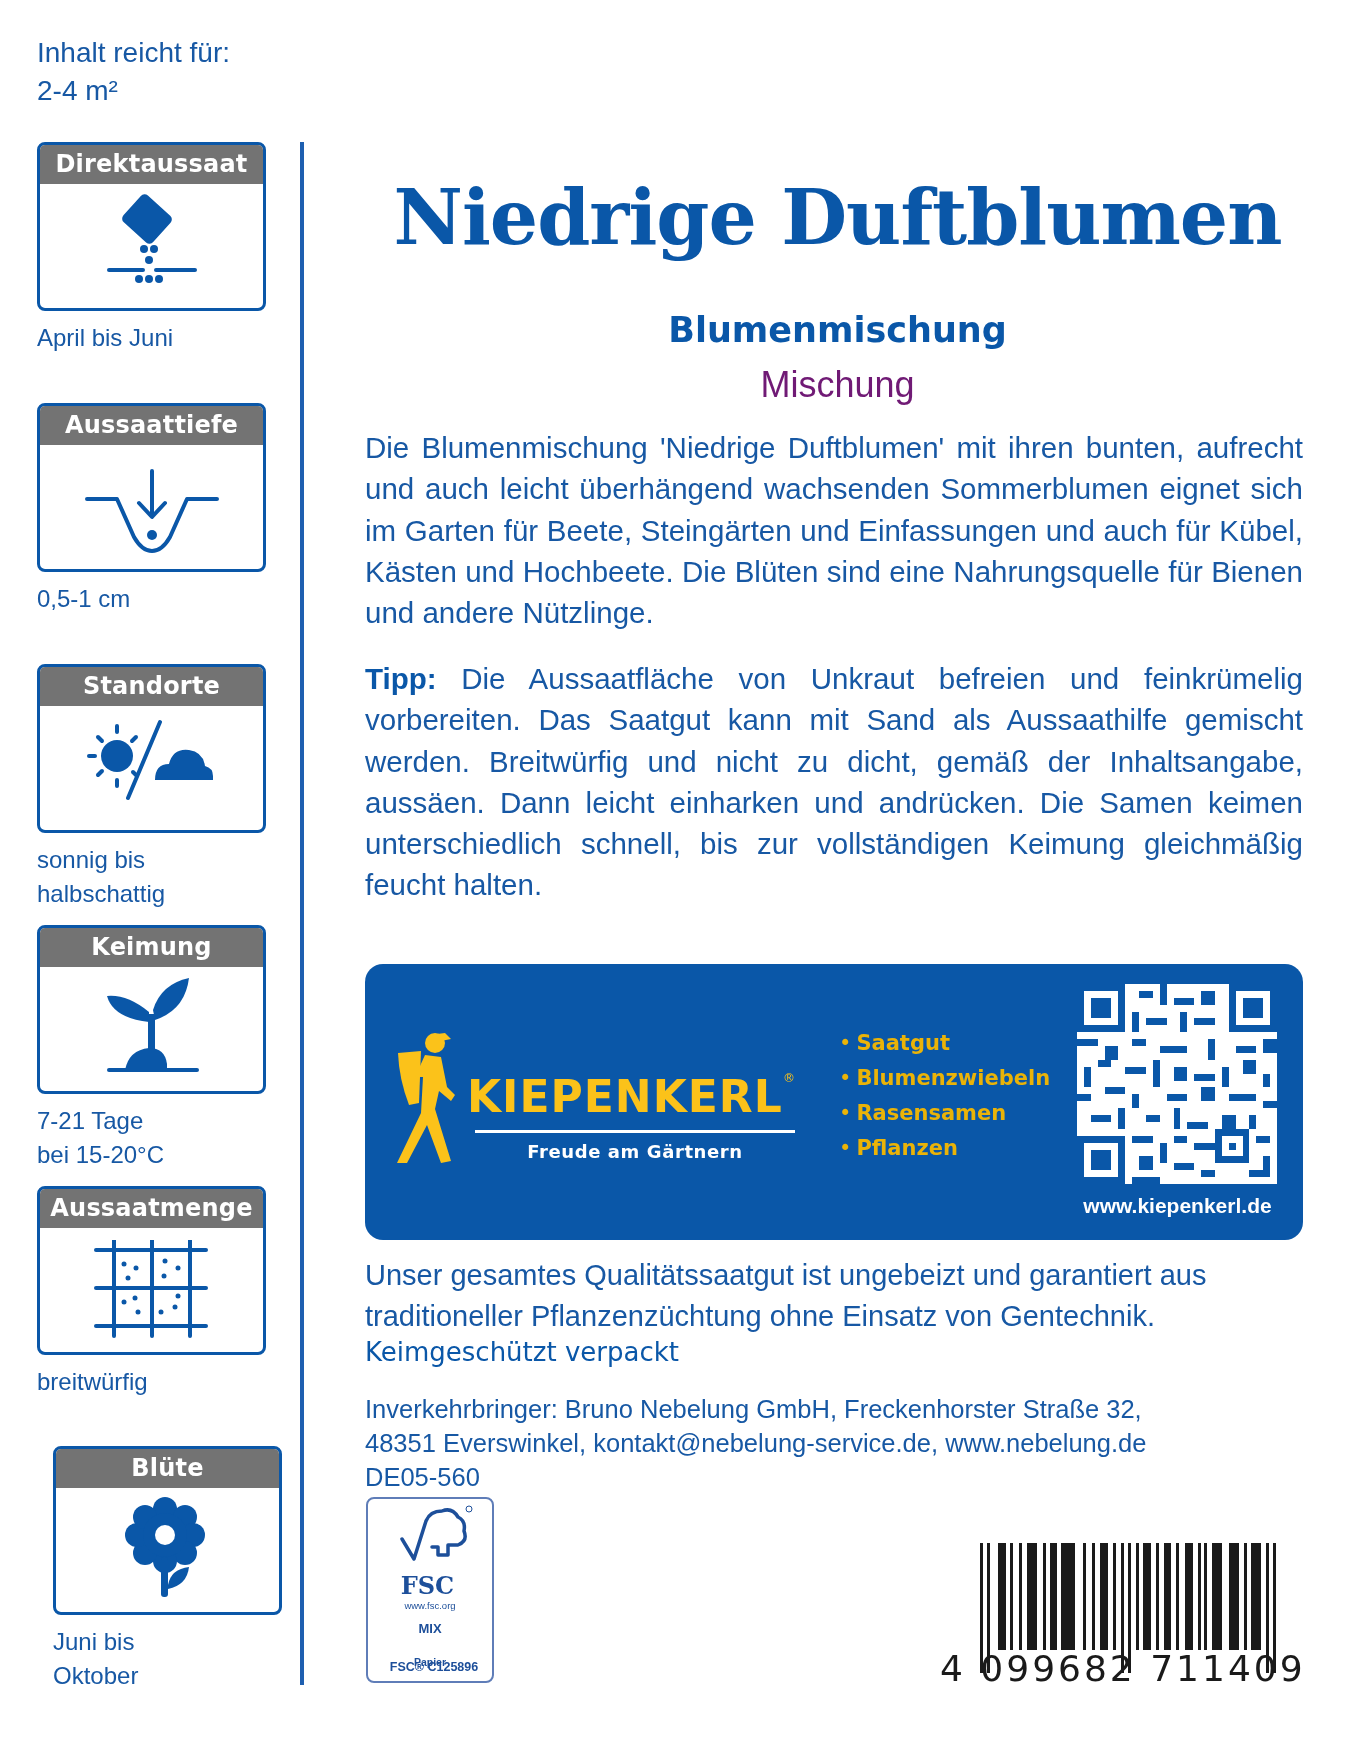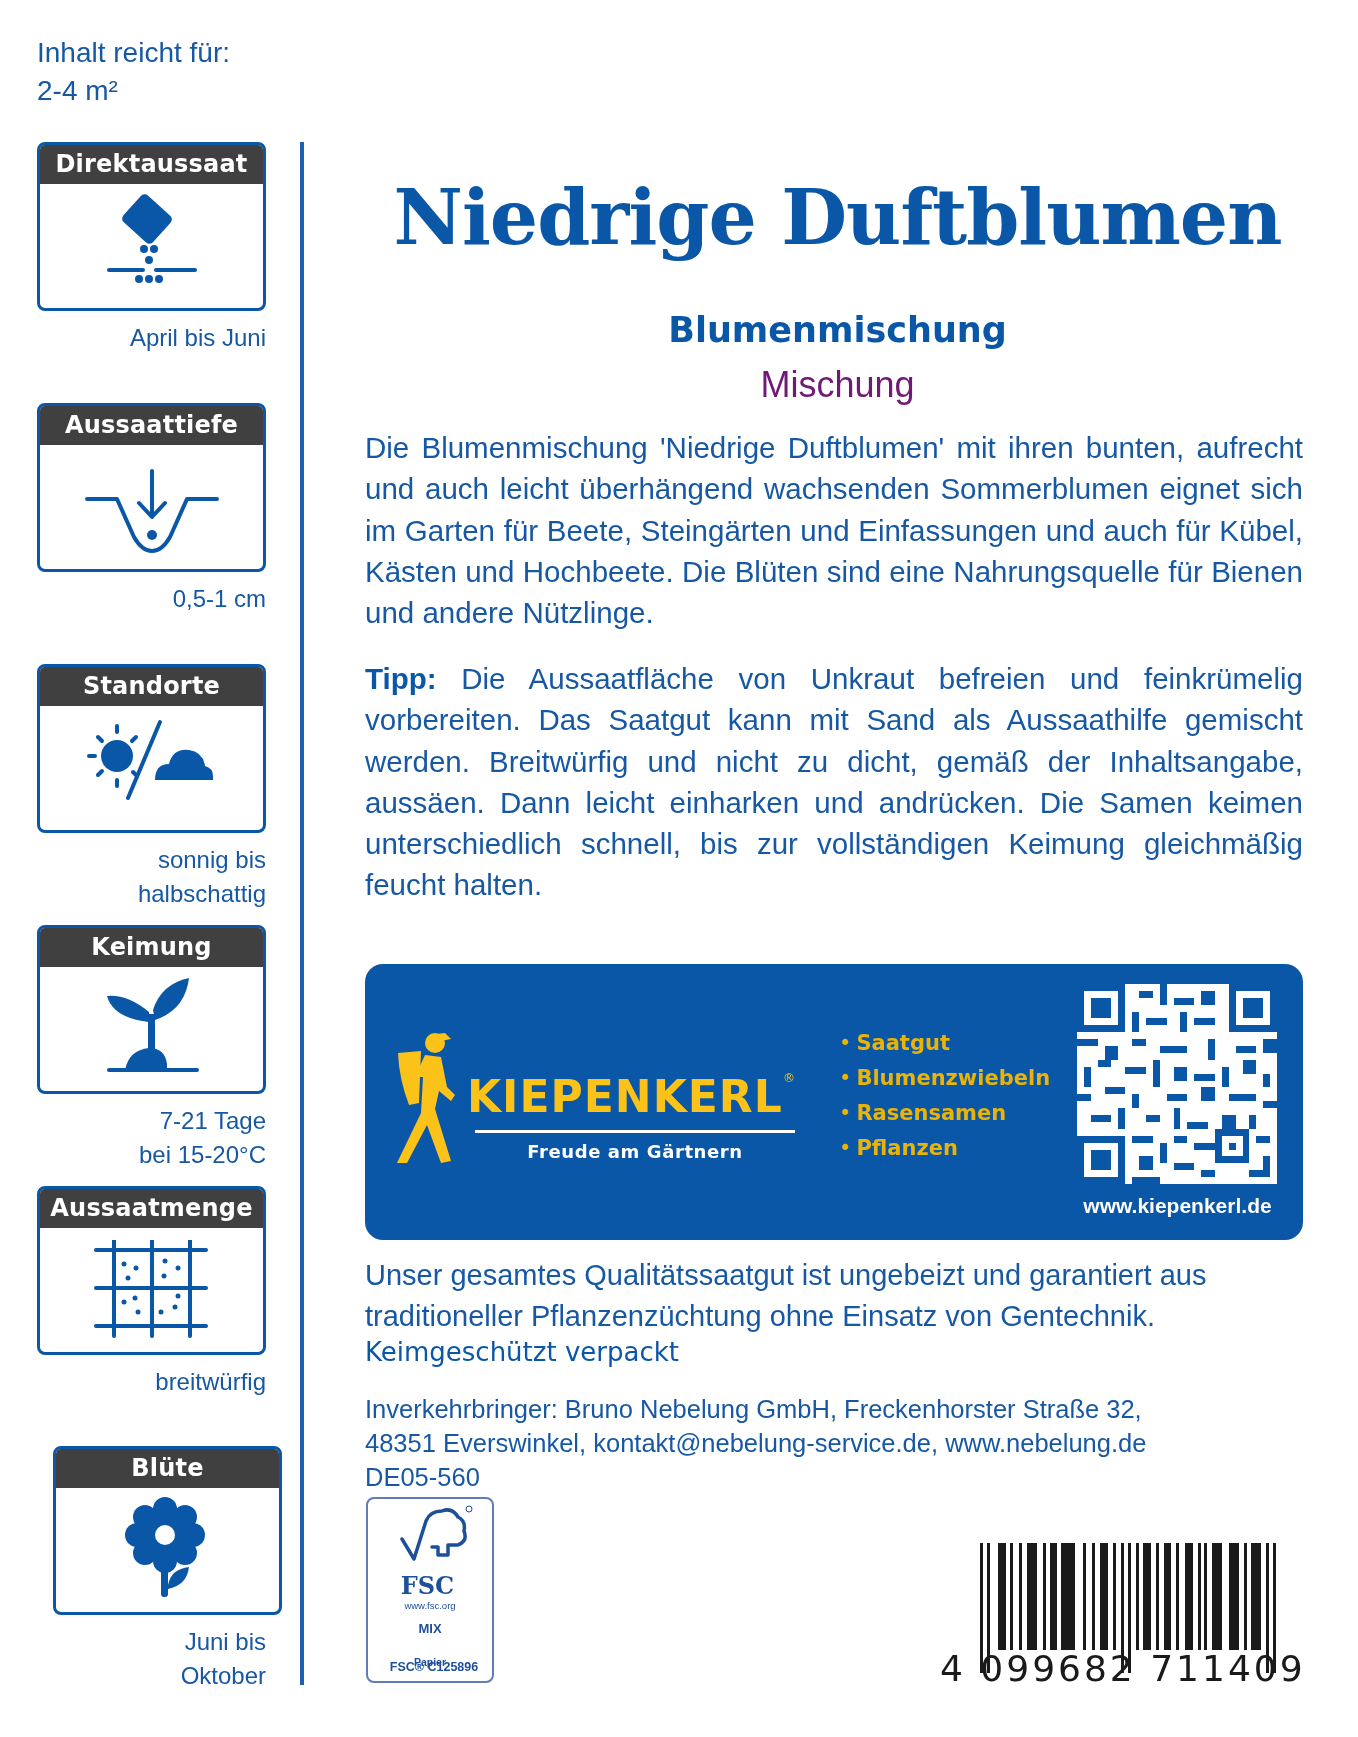--- a/index.html
+++ b/index.html
@@ -5,24 +5,24 @@
   * { box-sizing: border-box; margin: 0; padding: 0; }
   html, body { width: 1358px; height: 1737px; background: #ffffff; overflow: hidden; }
   body { position: relative; font-family: "DejaVu Sans", "Liberation Sans", sans-serif; color: #0a57a8; }
 
   .coverage { position: absolute; left: 37px; top: 34px; font-size: 28px; line-height: 38px; color: #1758a4; font-family: "Liberation Sans", sans-serif; }
 
   .divider { position: absolute; left: 300px; top: 142px; width: 4px; height: 1543px; background: #1e5fb0; }
 
   .card { position: absolute; left: 37px; width: 229px; }
   .card-box { width: 229px; border: 3px solid #0a57a8; border-radius: 8px; overflow: hidden; background: #fff; }
-  .card-head { background: #404040; color: #ffffff; font-family: "DejaVu Sans", sans-serif; font-weight: bold; font-size: 24px; height: 39px; line-height: 39px; text-align: center; letter-spacing: 0.2px; }
+  .card-head { background: #737373; color: #ffffff; font-family: "DejaVu Sans", sans-serif; font-weight: bold; font-size: 24px; height: 39px; line-height: 39px; text-align: center; letter-spacing: 0.2px; }
   .card-icon { height: 124px; display: flex; align-items: center; justify-content: center; }
   .card-icon svg { display: block; }
-  .card-value { margin-top: 10px; text-align: right; font-size: 24px; line-height: 34px; color: #1758a4; font-family: "Liberation Sans", sans-serif; }
+  .card-value { margin-top: 10px; text-align: left; font-size: 24px; line-height: 34px; color: #1758a4; font-family: "Liberation Sans", sans-serif; }
 
   .title { position: absolute; left: 365px; top: 168px; width: 945px; text-align: center; font-family: "DejaVu Serif", serif; font-weight: bold; font-size: 76px; line-height: 100px; color: #0a57a8; letter-spacing: -1px; }
   .subtitle { position: absolute; left: 365px; top: 310px; width: 945px; text-align: center; font-family: "DejaVu Sans", sans-serif; font-weight: bold; font-size: 35px; color: #0a57a8; }
   .subtitle2 { position: absolute; left: 365px; top: 364px; width: 945px; text-align: center; font-family: "Liberation Sans", sans-serif; font-size: 36px; color: #701a75; }
 
   .para { position: absolute; left: 365px; width: 938px; font-family: "Liberation Sans", sans-serif; font-size: 29.5px; line-height: 41.3px; color: #1758a4; text-align: justify; hyphens: manual; }
   .para b { font-weight: bold; color: #0a57a8; }
   .p1 { top: 427px; }
   .p2 { top: 658px; }
 

